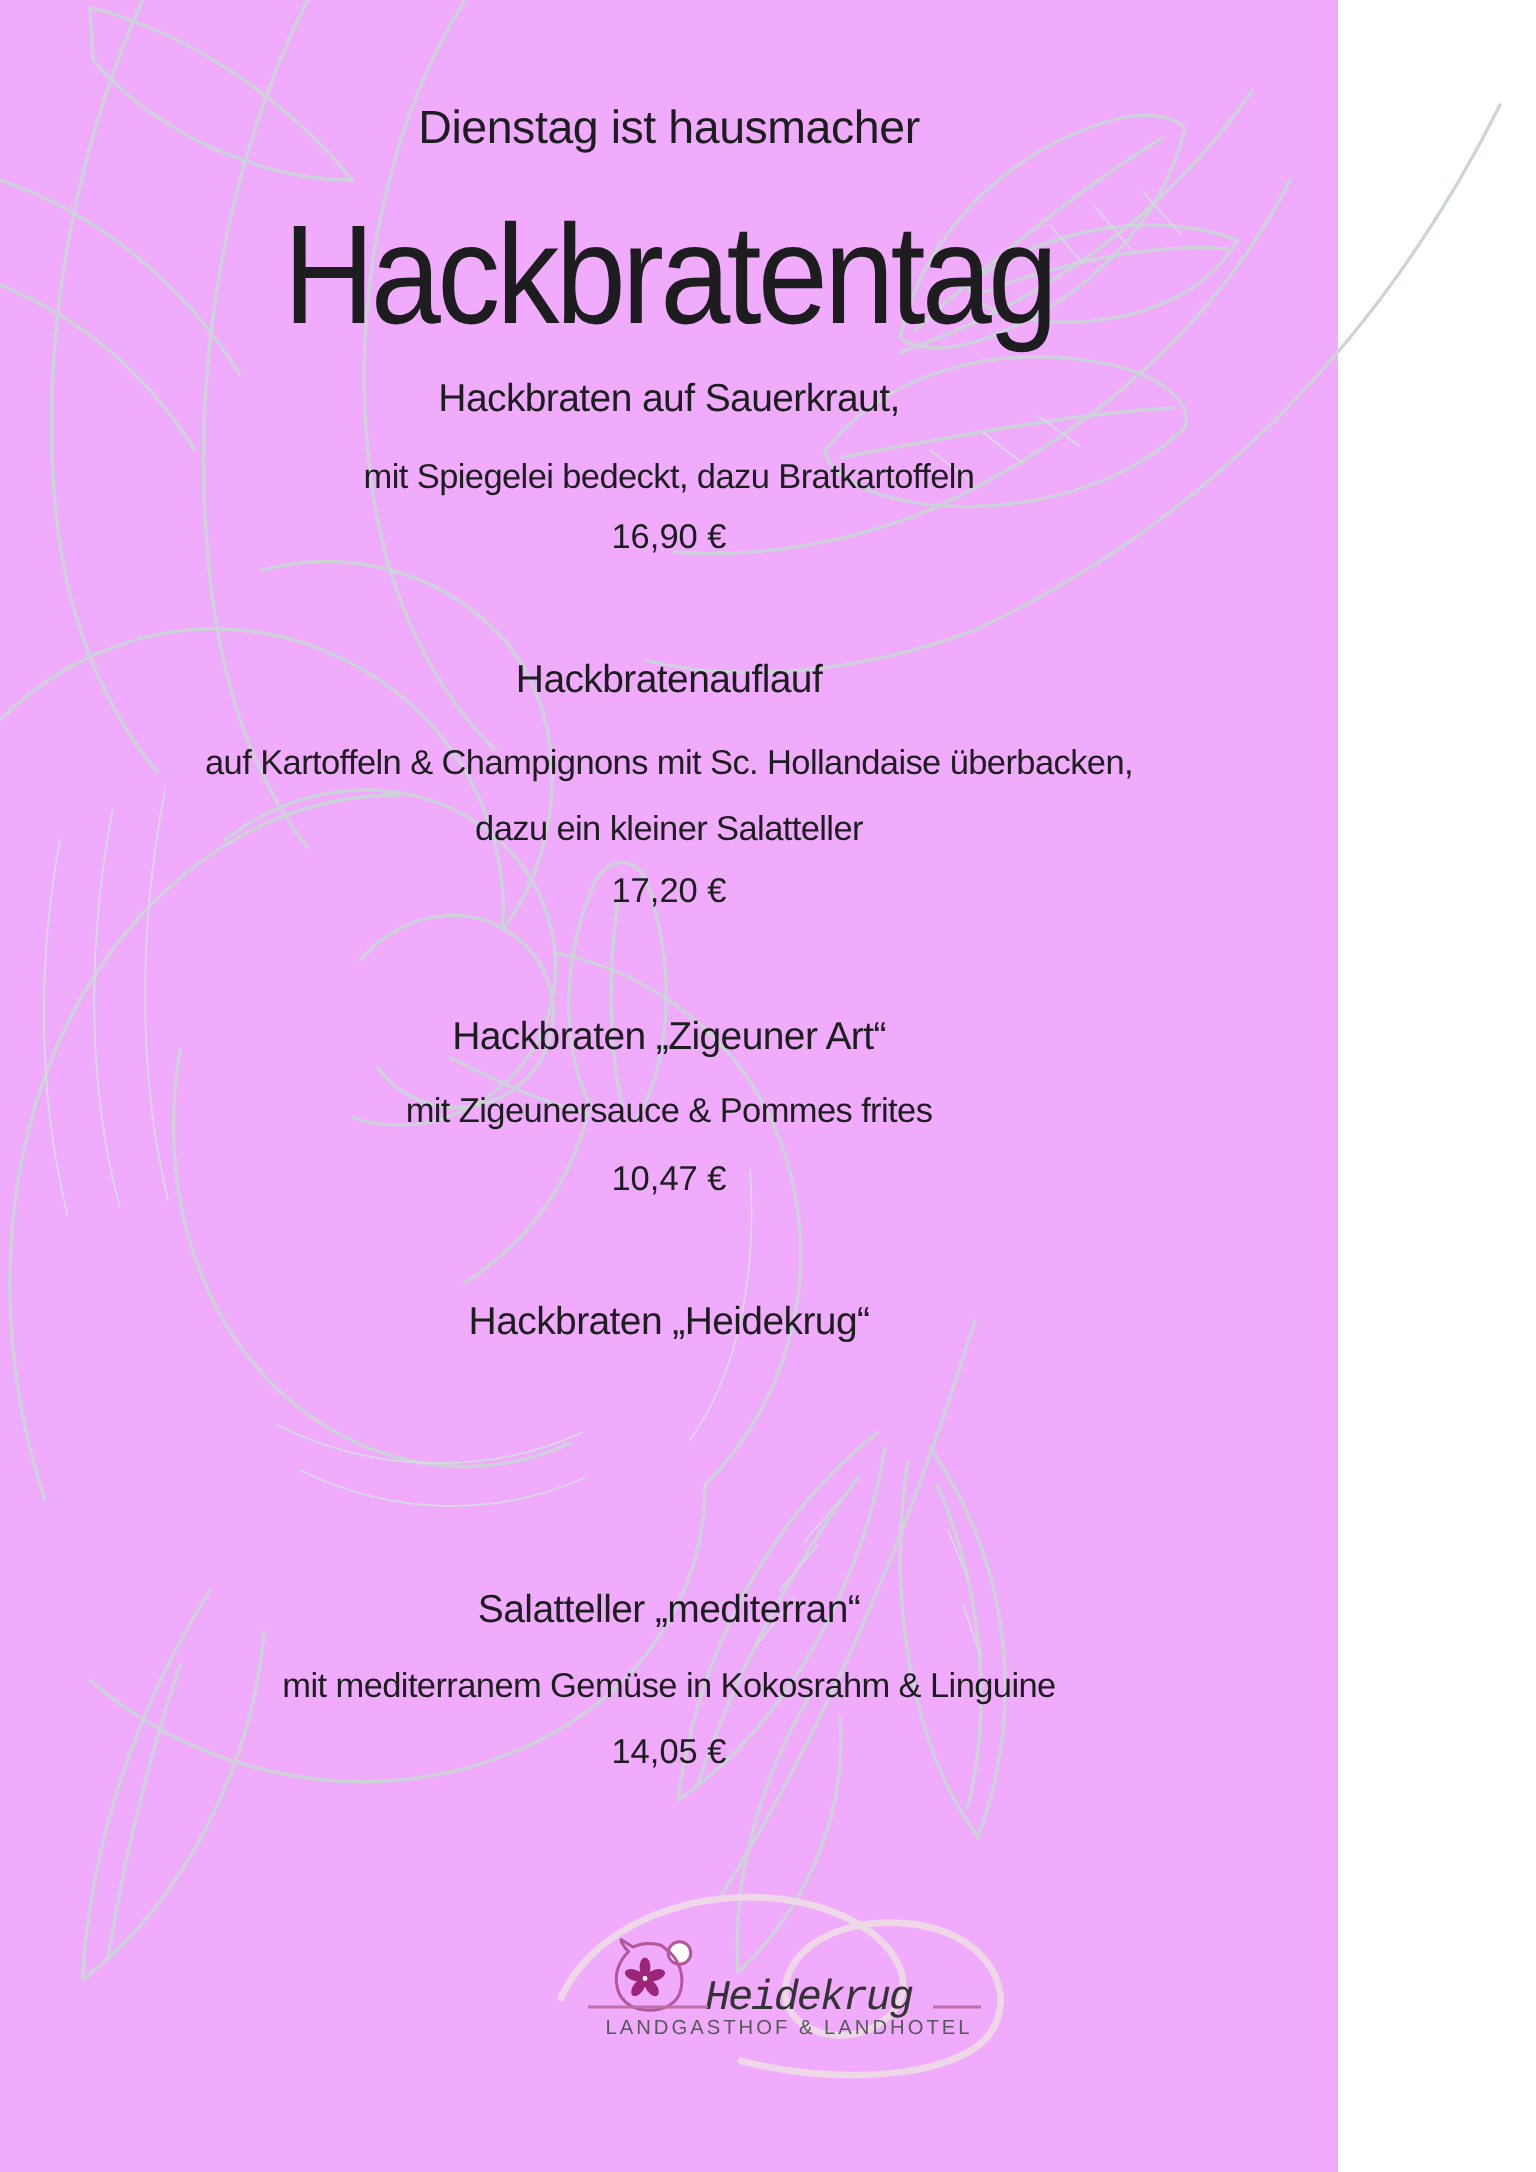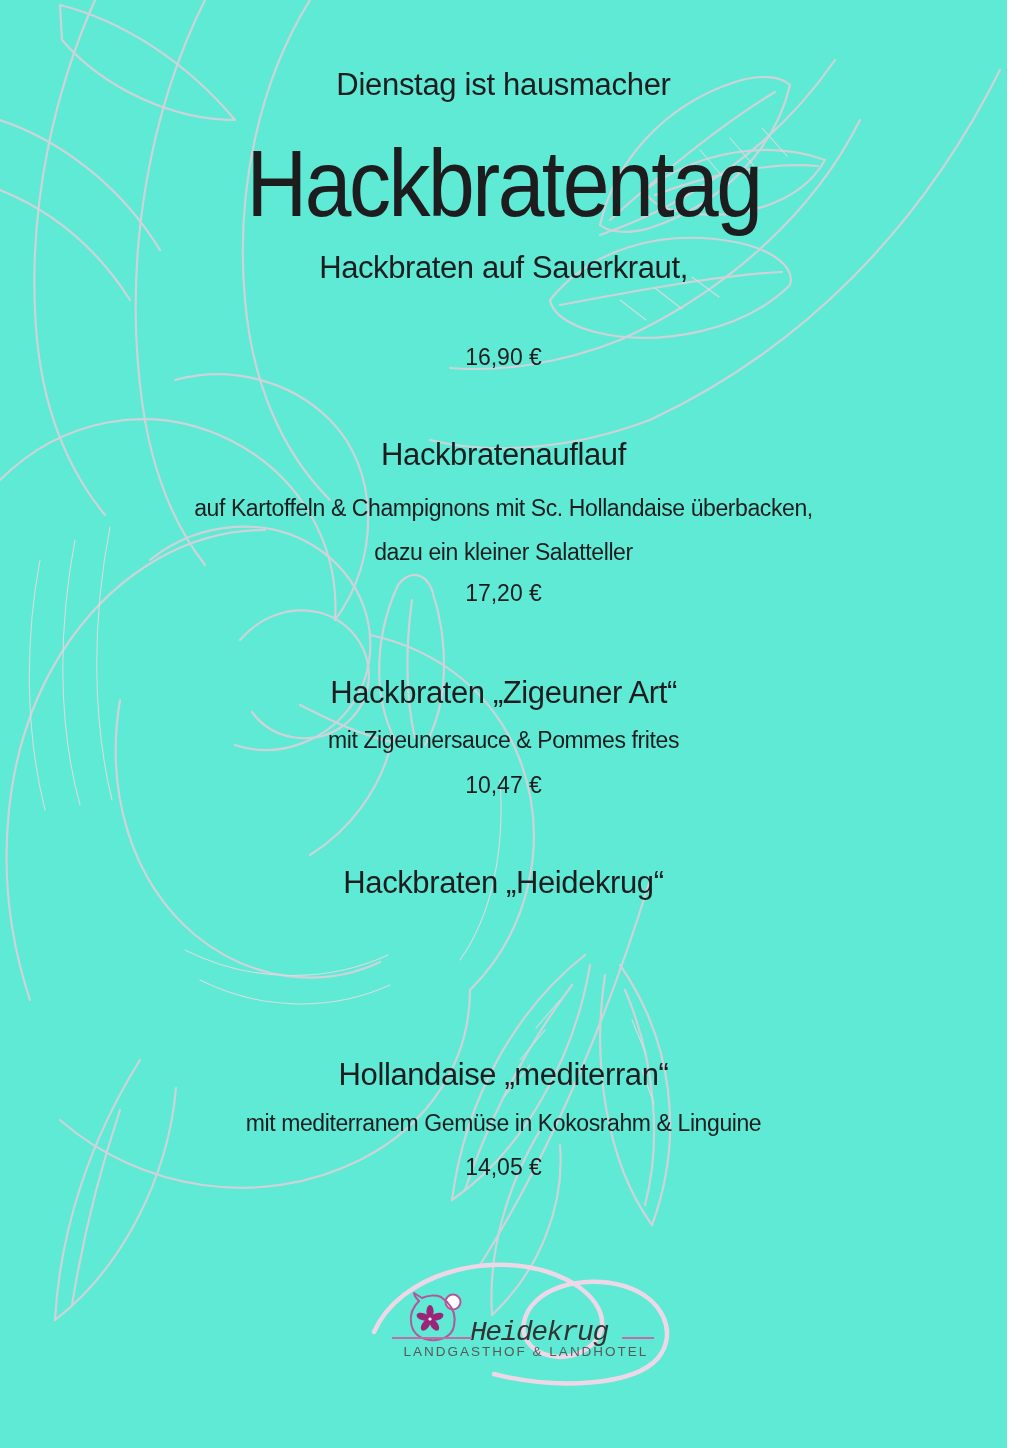--- a/index.html
+++ b/index.html
@@ -4,32 +4,32 @@
 <style>
   * { margin:0; padding:0; box-sizing:border-box; }
   html, body { width:1024px; height:1448px; }
   body {
     font-family:"Liberation Sans", sans-serif;
     background:#ffffff;
     color:#1d1d1f;
     position:relative;
     overflow:hidden;
   }
-  .page { position:absolute; inset:0; width:1007px; height:1448px; background:#5eead4; }
+  .page { position:absolute; inset:0; width:892px; height:1448px; background:#f0abfc; }
 
   .floral-bg { position:absolute; top:0; left:0; z-index:0; pointer-events:none; }
 
   .line {
     position:absolute; left:0; right:0;
     text-align:center; line-height:1; white-space:nowrap; z-index:2;
   }
   .intro      { font-size:31px; letter-spacing:-0.3px; }
   .title      { font-size:84px; letter-spacing:-2.5px;
                 transform:scaleY(1.12); transform-origin:50% 78%; }
-  .dish-name  { font-size:31px; letter-spacing:-0.4px; }
+  .dish-name  { font-size:26px; letter-spacing:-0.4px; }
   .dish-desc  { font-size:23px; letter-spacing:-0.4px; }
   .dish-price { font-size:23px; }
 
   .logo {
     position:absolute; left:366px; top:1246px;
     width:320px; height:165px; z-index:2;
   }
   .logo .swirl { position:absolute; left:0; top:0; }
   .logo .jug   { position:absolute; left:40px; top:45px; }
   .logo .wordmark {
@@ -114,34 +114,35 @@
       <path d="M 620 300 l 26 20 M 655 288 l 27 21 M 692 277 l 27 20"></path>
       <path d="M 545 1030 l -25 30 M 560 1000 l -24 28 M 530 1065 l -26 32"></path>
       <path d="M 632 1020 l 14 34 M 642 1070 l 12 34"></path>
     </g>
   </svg>
 
   <div class="line intro" style="top:69px">Dienstag ist hausmacher</div>
   <div class="line title" style="top:144px">Hackbratentag</div>
 
   <div class="line dish-name" style="top:252px">Hackbraten auf Sauerkraut,</div>
+  <div class="line dish-desc" style="top:306px">mit Spiegelei bedeckt, dazu Bratkartoffeln</div>
   <div class="line dish-price" style="top:346px">16,90 €</div>
 
   <div class="line dish-name" style="top:439px">Hackbratenauflauf</div>
   <div class="line dish-desc" style="top:497px">auf Kartoffeln &amp; Champignons mit Sc. Hollandaise überbacken,</div>
   <div class="line dish-desc" style="top:541px">dazu ein kleiner Salatteller</div>
   <div class="line dish-price" style="top:582px">17,20 €</div>
 
   <div class="line dish-name" style="top:677px">Hackbraten „Zigeuner Art“</div>
   <div class="line dish-desc" style="top:729px">mit Zigeunersauce &amp; Pommes frites</div>
   <div class="line dish-price" style="top:774px">10,47 €</div>
 
   <div class="line dish-name" style="top:867px">Hackbraten „Heidekrug“</div>
 
-  <div class="line dish-name" style="top:1059px">Hollandaise „mediterran“</div>
+  <div class="line dish-name" style="top:1059px">Salatteller „mediterran“</div>
   <div class="line dish-desc" style="top:1112px">mit mediterranem Gemüse in Kokosrahm &amp; Linguine</div>
   <div class="line dish-price" style="top:1156px">14,05 €</div>
 
   <div class="logo">
     <svg class="swirl" width="320" height="160" viewBox="0 0 320 160" aria-hidden="true">
       <path d="M 8 86 C 34 28 120 6 182 26 C 232 42 252 80 222 102 C 194 122 152 106 158 76 C 165 42 216 28 258 40 C 298 52 312 88 292 112 C 268 140 190 144 128 128" stroke="#eed8e8" stroke-width="4.5" fill="none" stroke-linecap="round"></path>
     </svg>
     <svg class="jug" width="62" height="52" viewBox="0 0 62 52" aria-hidden="true">
       <g stroke="#b4569b" stroke-width="2" fill="none" stroke-linecap="round" stroke-linejoin="round">
         <circle cx="47" cy="11" r="7.5" fill="#ffffff"></circle>

